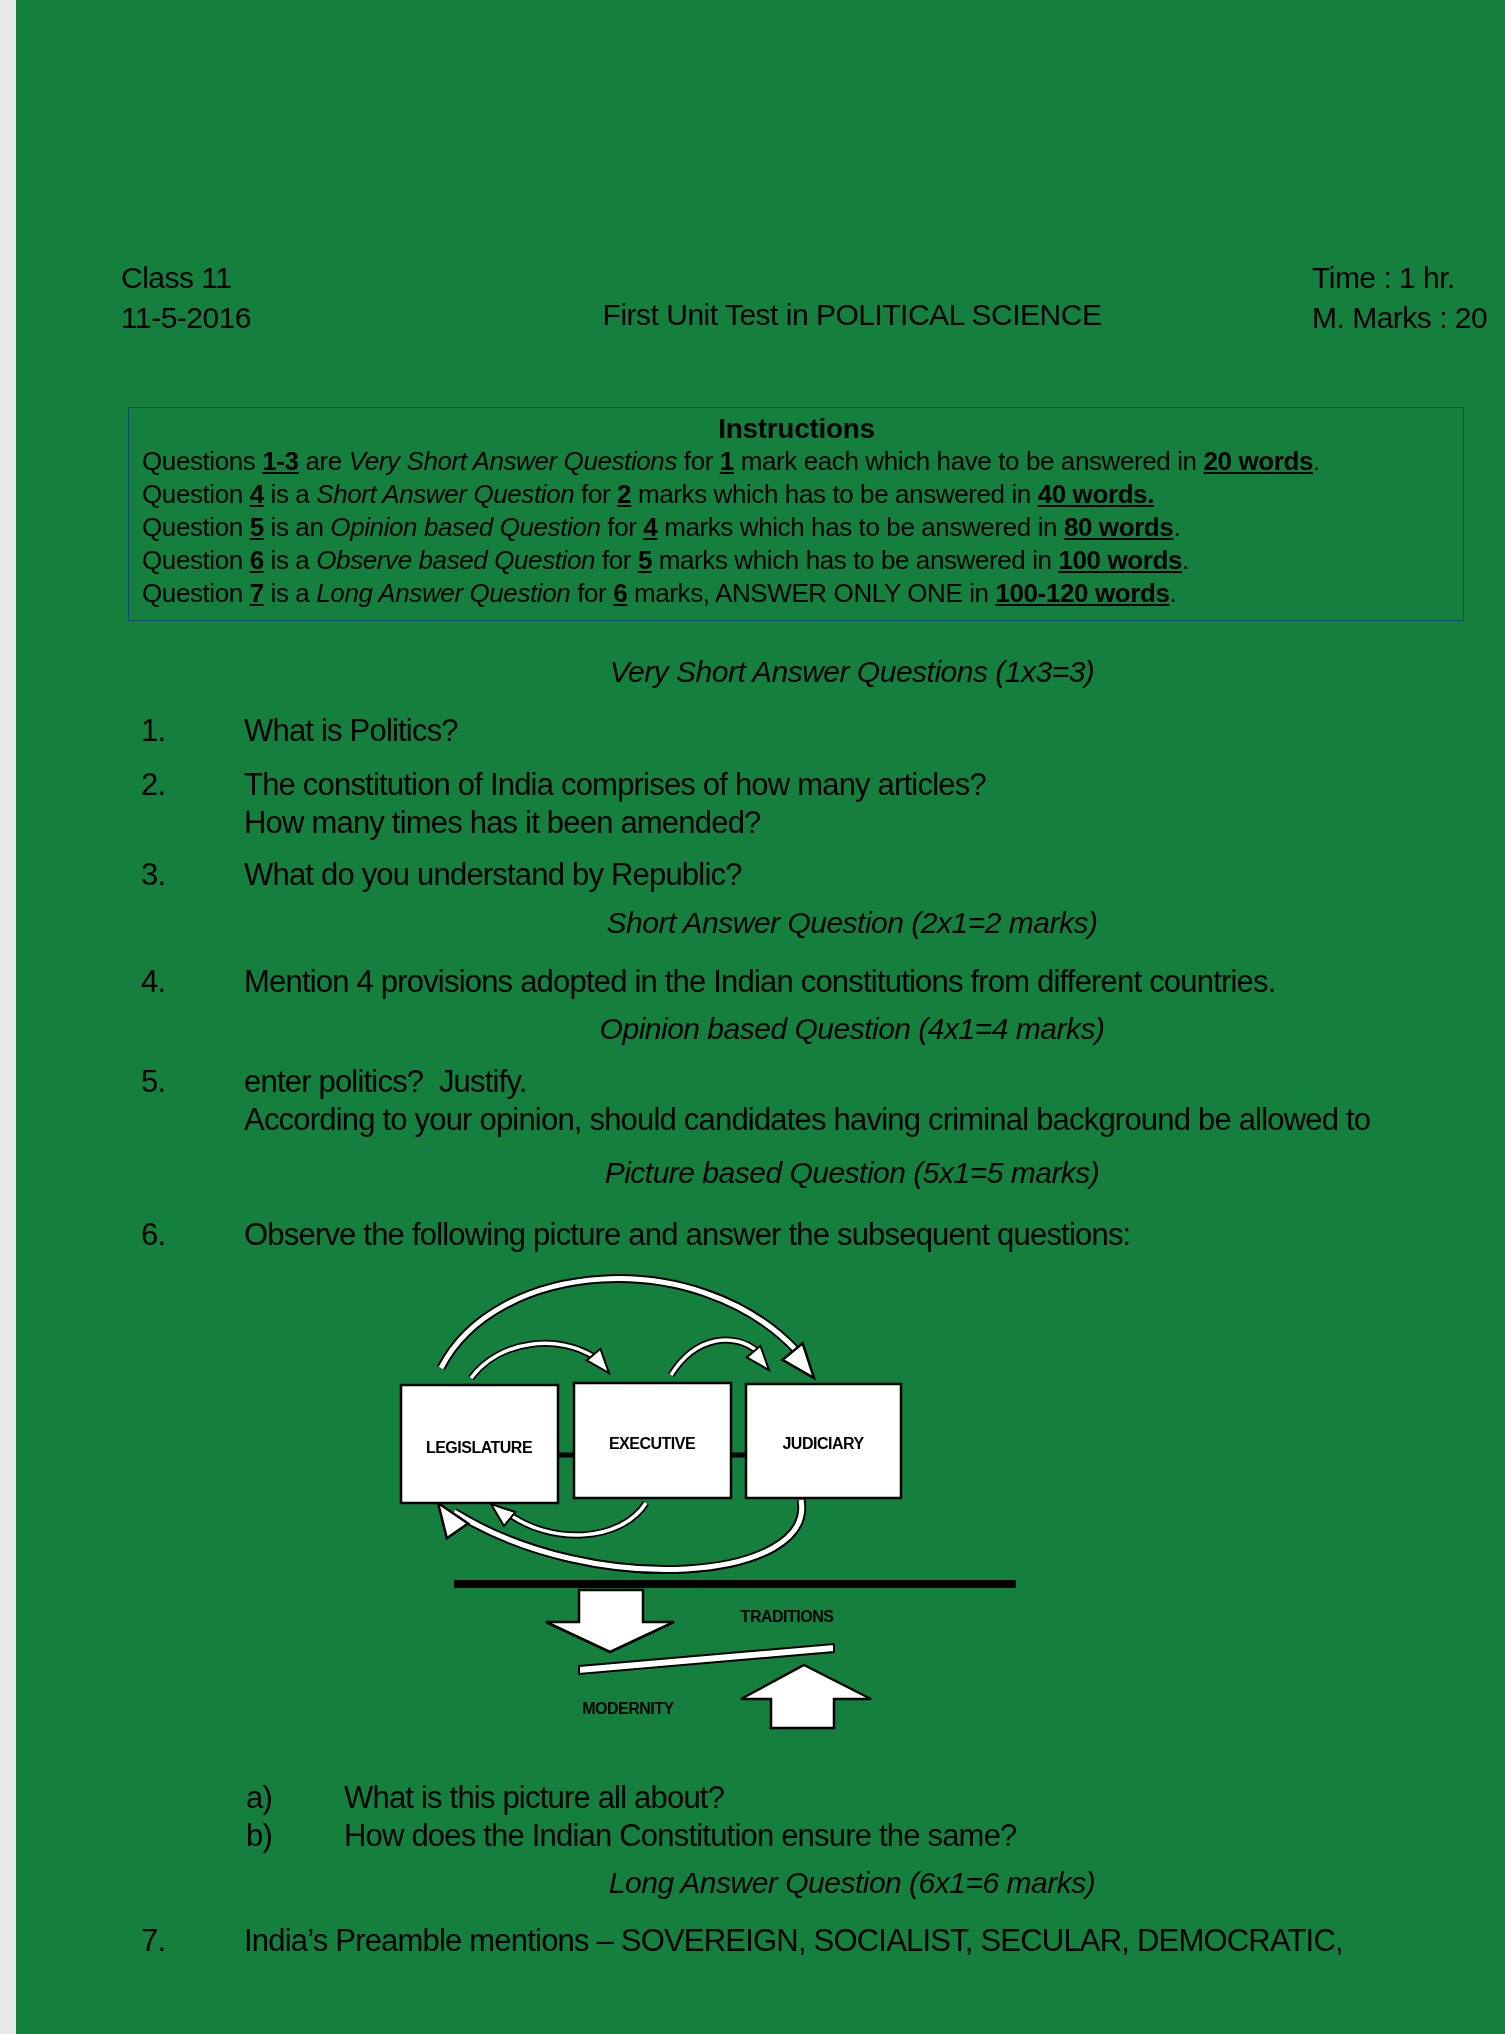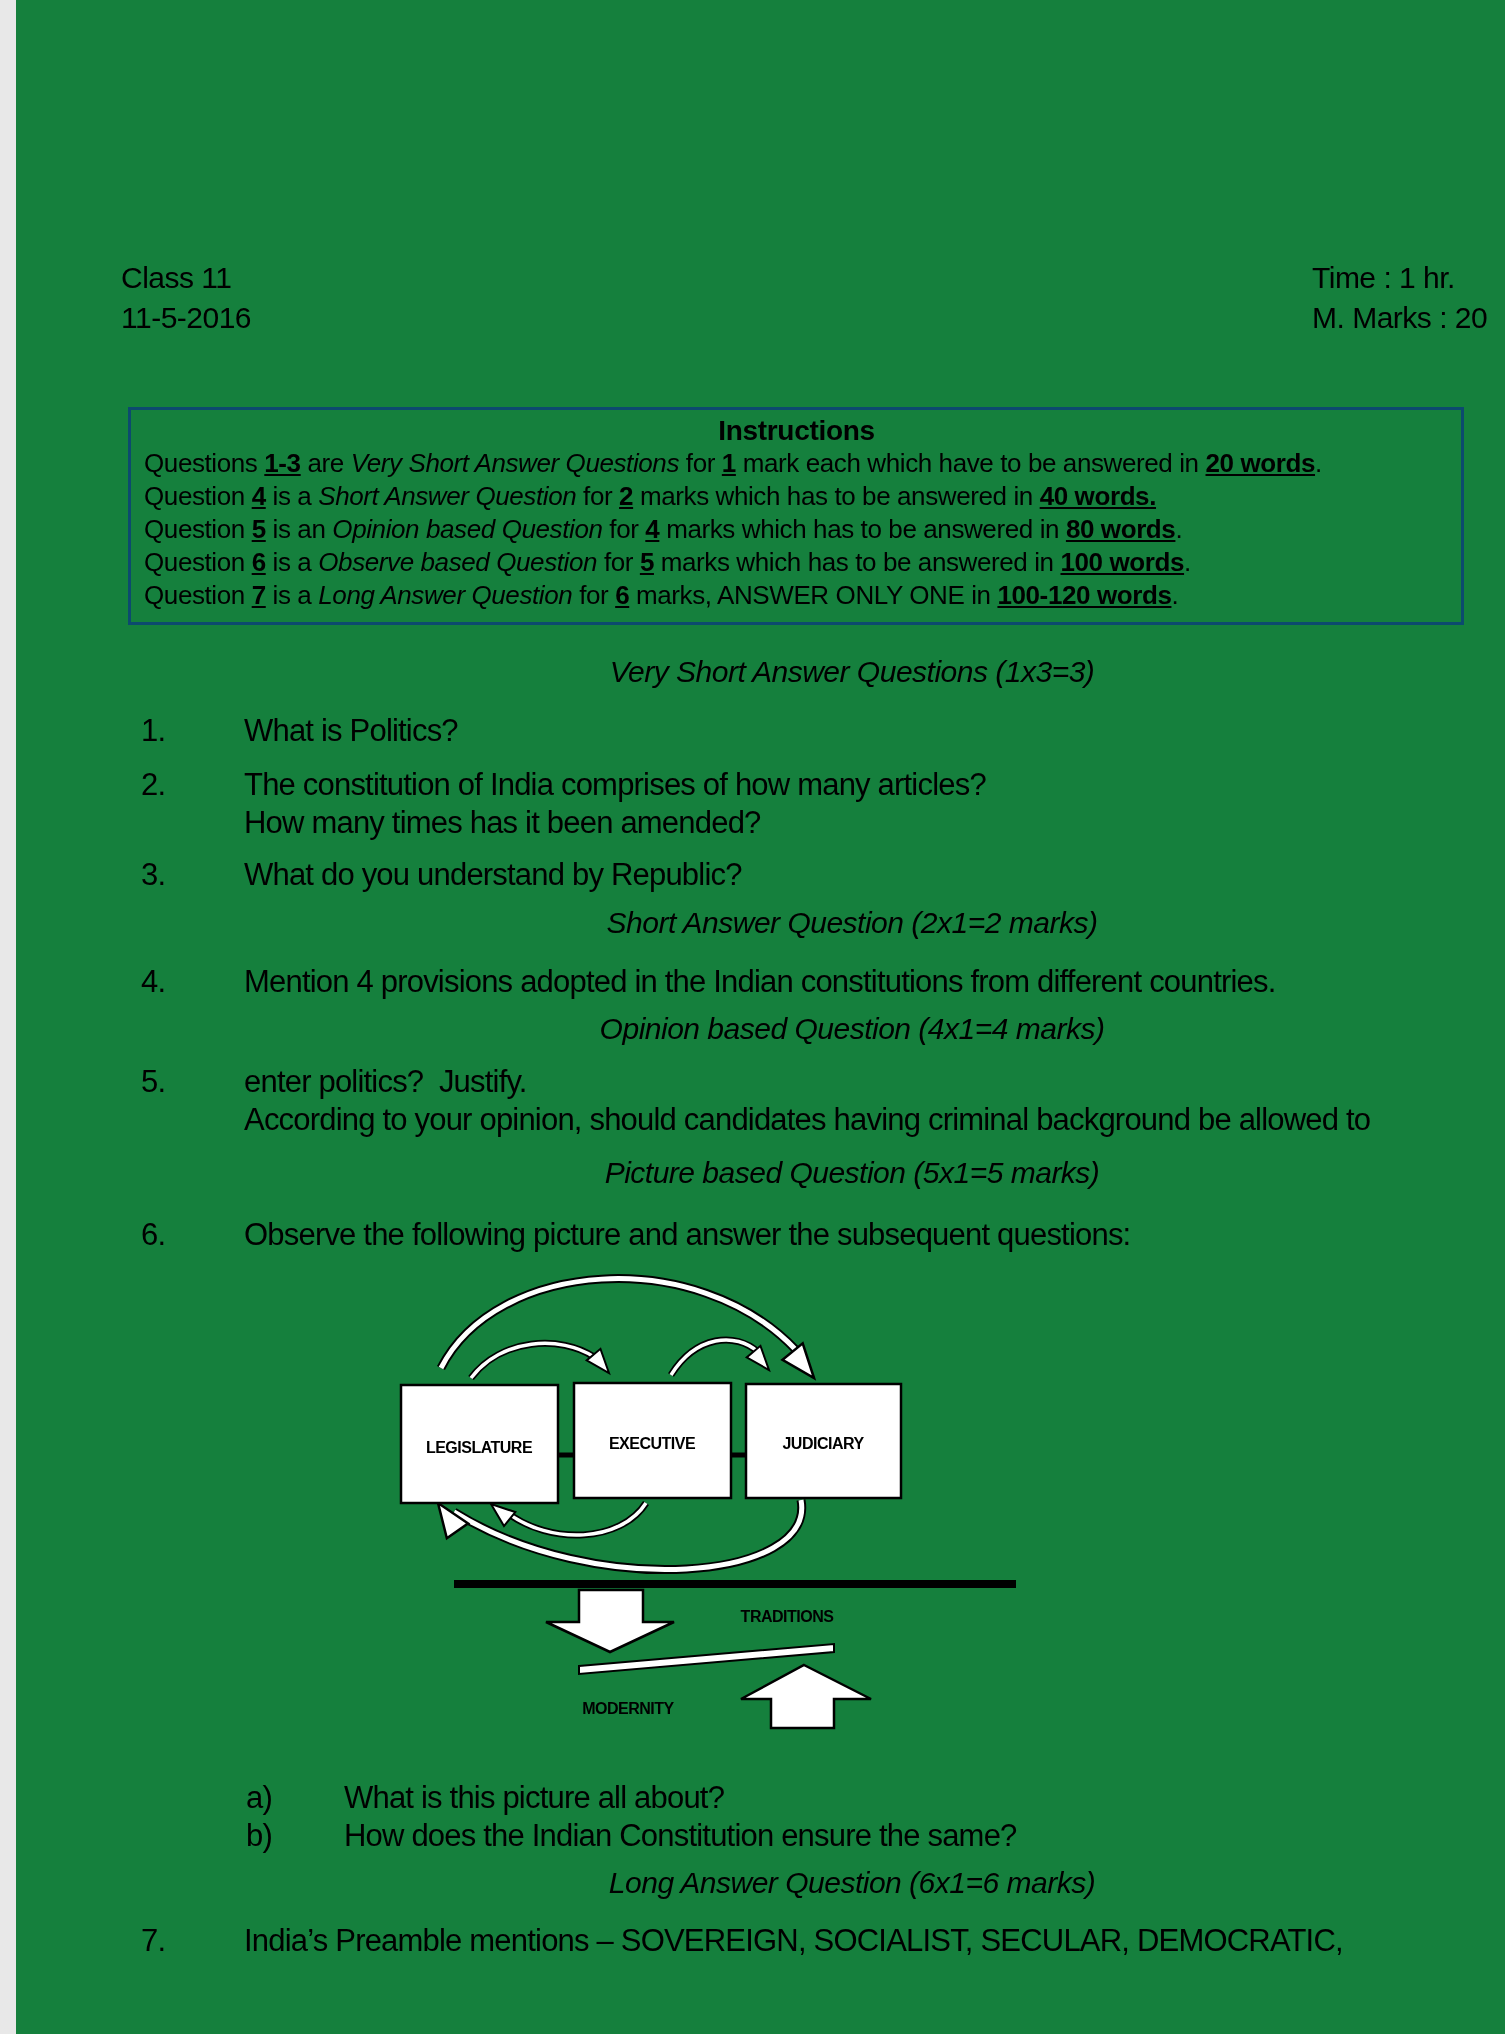--- a/index.html
+++ b/index.html
@@ -10,21 +10,21 @@
     font-family:"Liberation Sans", sans-serif;
     color:#000;
     overflow:hidden;
     margin-left:16px;
   }
   .hdr-left{position:absolute;left:105px;top:258px;font-size:30px;line-height:40px;letter-spacing:-0.5px;}
   .hdr-right{position:absolute;left:1296px;top:258px;font-size:30px;line-height:40px;letter-spacing:-0.5px;}
   .doc-title{position:absolute;left:336px;top:298px;width:1000px;text-align:center;font-size:30px;letter-spacing:-0.5px;}
   .instr-box{
     position:absolute;left:112px;top:407px;width:1336px;box-sizing:border-box;
-    border:3px solid #0c4a6e;
+    border:1px solid #0c4a6e;
     padding:4px 12px 10px 13px;
   }
   .instr-title{text-align:center;font-weight:bold;font-size:28px;line-height:33px;letter-spacing:-0.3px;}
   .instr-line{font-size:26px;line-height:33px;letter-spacing:-0.4px;white-space:nowrap;}
   .instr-line .b{font-weight:bold;text-decoration:underline;}
   .instr-line .i{font-style:italic;}
   .sec-heading{
     position:absolute;left:336px;width:1000px;text-align:center;
     font-style:italic;font-size:30px;letter-spacing:-0.5px;
   }
@@ -38,20 +38,21 @@
 </style>
 </head>
 <body>
 
 <div class="page">
 
   <div class="hdr-left">
     <div>Class 11</div>
     <div>11-5-2016</div>
   </div>
+  <div class="doc-title">First Unit Test in POLITICAL SCIENCE</div>
   <div class="hdr-right">
     <div>Time : 1 hr.</div>
     <div>M. Marks : 20</div>
   </div>
 
   <div class="instr-box">
     <div class="instr-title">Instructions</div>
     <div class="instr-line"><span>Questions </span><span class="b">1-3</span><span> are </span><span class="i">Very Short Answer Questions</span><span> for </span><span class="b">1</span><span> mark each which have to be answered in </span><span class="b">20 words</span><span>.</span></div>
     <div class="instr-line"><span>Question </span><span class="b">4</span><span> is a </span><span class="i">Short Answer Question</span><span> for </span><span class="b">2</span><span> marks which has to be answered in </span><span class="b">40 words.</span></div>
     <div class="instr-line"><span>Question </span><span class="b">5</span><span> is an </span><span class="i">Opinion based Question</span><span> for </span><span class="b">4</span><span> marks which has to be answered in </span><span class="b">80 words</span><span>.</span></div>

